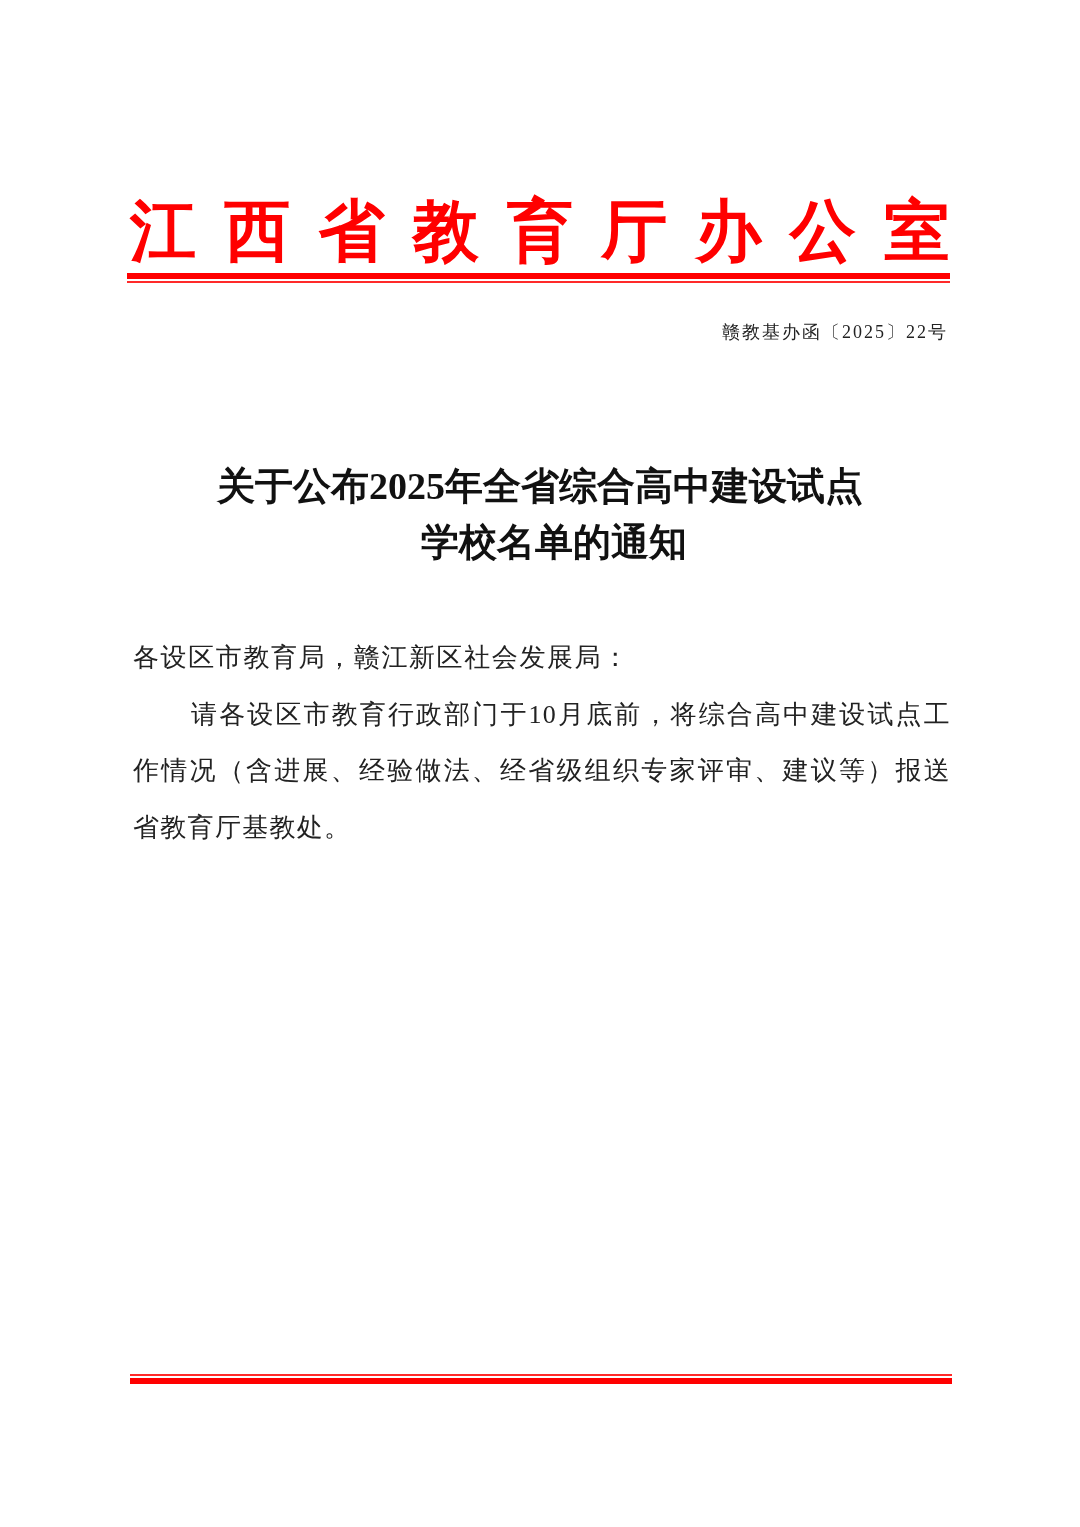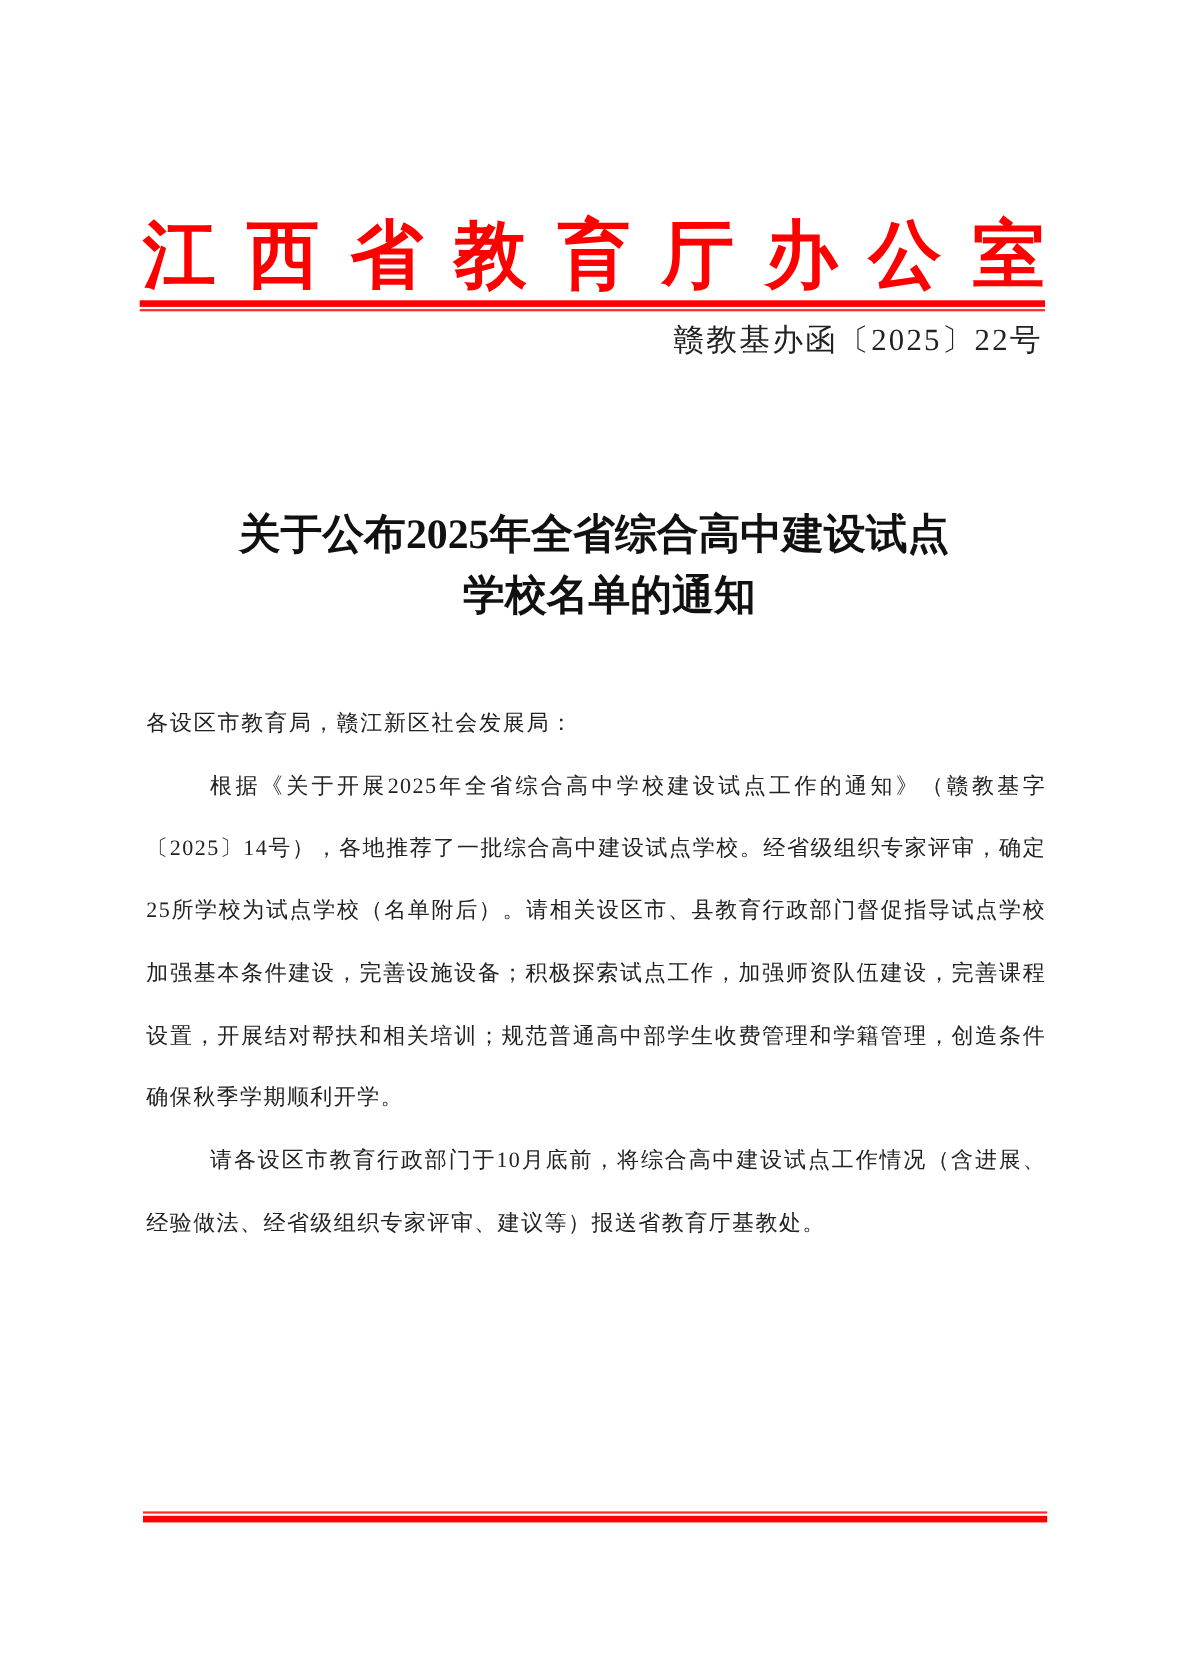--- a/index.html
+++ b/index.html
@@ -10,29 +10,29 @@
   .org-header { position: absolute; left: 128px; top: 192px; width: 824px; height: 78px;
                 display: flex; justify-content: space-between; align-items: center; }
   .org-char { color: #ff0000; font-family: "DejaVu Serif", "Liberation Serif", serif;
               font-weight: bold; font-size: 66px; line-height: 78px; width: 70px; text-align: center;
               transform: scaleY(1.02); }
 
   .rule-top { position: absolute; left: 127px; top: 273px; width: 823px; height: 11px; }
   .rule-top .thick { position: absolute; left: 0; top: 0; width: 100%; height: 6px; background: #ff0000; }
   .rule-top .thin  { position: absolute; left: 0; top: 8px; width: 100%; height: 2px; background: #ff2a2a; }
 
-  .doc-number { position: absolute; right: 132px; top: 290px; font-size: 28px; line-height: 40px;
+  .doc-number { position: absolute; right: 132px; top: 312px; font-size: 18px; line-height: 40px;
                 letter-spacing: 2px; color: #222; font-family: "Liberation Serif", "DejaVu Serif", serif; }
 
   .title { position: absolute; left: 0; width: 1080px; text-align: center; font-weight: bold;
            font-size: 38px; color: #111; font-family: "Liberation Serif", "DejaVu Serif", serif; }
   .title.l1 { top: 458px; line-height: 56px; }
   .title.l2 { top: 514px; line-height: 56px; margin-left: 14px; }
 
-  .body { position: absolute; left: 133px; top: 630px; width: 818px; font-size: 20px;
+  .body { position: absolute; left: 133px; top: 630px; width: 818px; font-size: 26px;
           line-height: 56.7px; color: #222; text-align: justify; text-justify: inter-character;
           font-family: "Liberation Serif", "DejaVu Serif", serif; letter-spacing: 1.3px; }
   .body p { margin: 0; }
   .body p.indent { text-indent: 58px; }
   .salutation { letter-spacing: 1.6px; }
   .contact { letter-spacing: 2px; }
 
   .rule-bottom { position: absolute; left: 130px; top: 1374px; width: 822px; height: 10px; }
   .rule-bottom .thin  { position: absolute; left: 0; top: 0; width: 100%; height: 2px; background: #ff2a2a; }
   .rule-bottom .thick { position: absolute; left: 0; top: 4px; width: 100%; height: 6px; background: #ff0000; }
@@ -59,21 +59,20 @@
     <div class="thin"></div>
   </div>
 
   <div class="doc-number">赣教基办函〔2025〕22号</div>
 
   <div class="title l1">关于公布2025年全省综合高中建设试点</div>
   <div class="title l2">学校名单的通知</div>
 
   <div class="body">
     <p class="salutation">各设区市教育局，赣江新区社会发展局：</p>
-    <p class="indent">根据《关于开展2025年全省综合高中学校建设试点工作的通知》（赣教基字〔2025〕14号），各地推荐了一批综合高中建设试点学校。经省级组织专家评审，确定25所学校为试点学校（名单附后）。请相关设区市、县教育行政部门督促指导试点学校加强基本条件建设，完善设施设备；积极探索试点工作，加强师资队伍建设，完善课程设置，开展结对帮扶和相关培训；规范普通高中部学生收费管理和学籍管理，创造条件确保秋季学期顺利开学。</p>
     <p class="indent">请各设区市教育行政部门于10月底前，将综合高中建设试点工作情况（含进展、经验做法、经省级组织专家评审、建议等）报送省教育厅基教处。</p>
   </div>
 
   <div class="rule-bottom">
     <div class="thin"></div>
     <div class="thick"></div>
   </div>
 
 </div>
 

